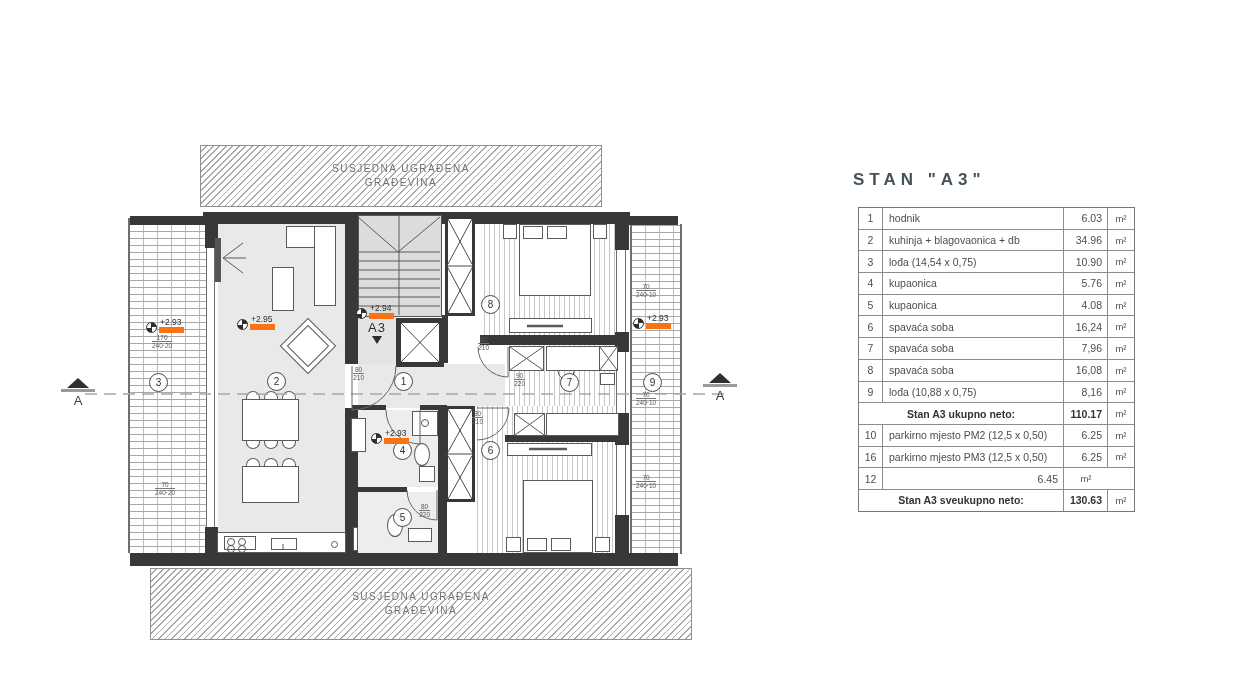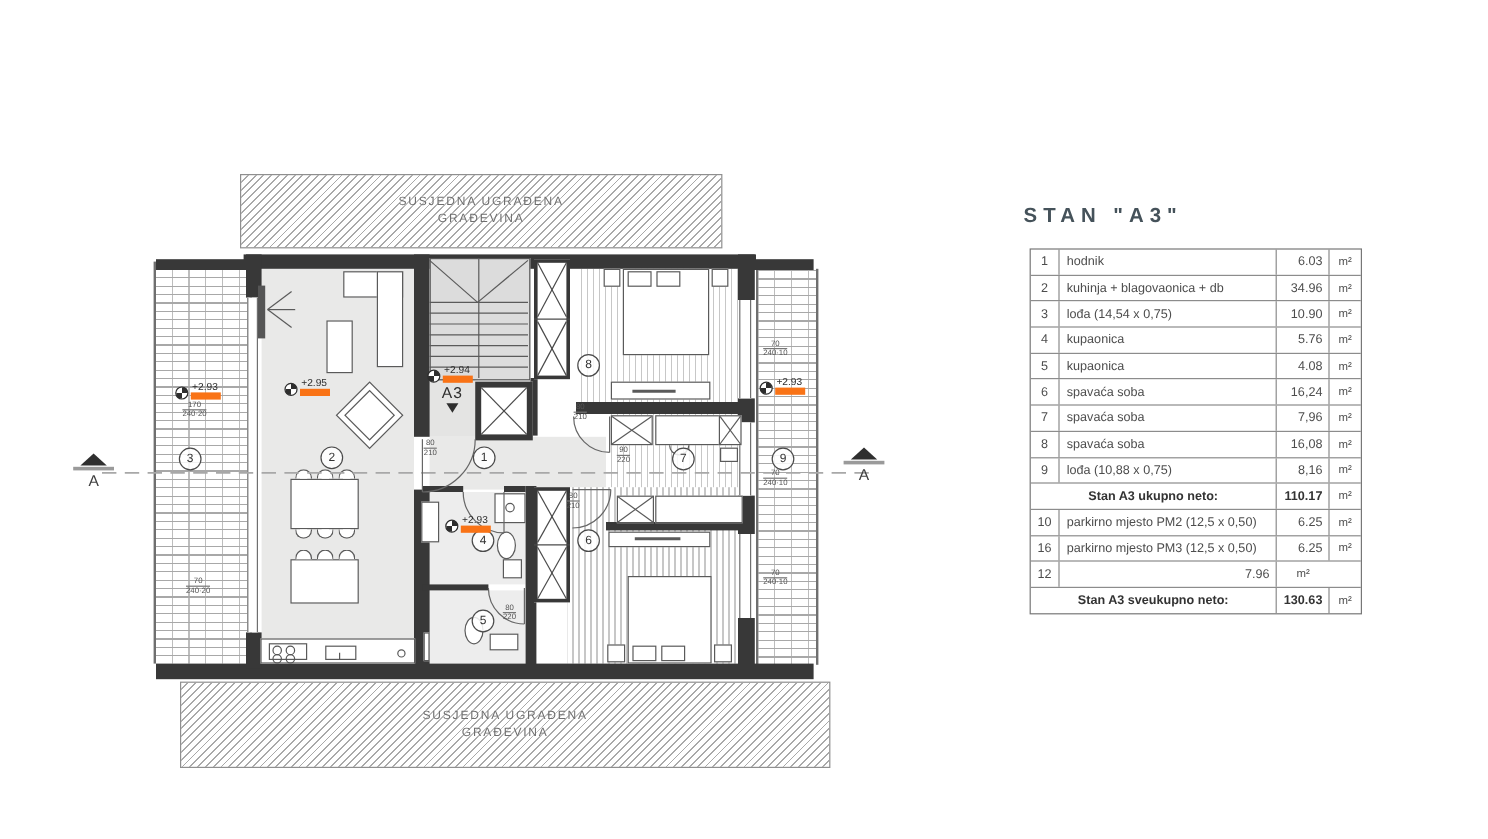--- a/index.html
+++ b/index.html
@@ -458,21 +458,21 @@
 
   <div class="trow">
     <span class="tc-no">16</span>
     <span class="tc-name">parkirno mjesto PM3 (12,5 x 0,50)</span>
     <span class="tc-val">6.25</span>
     <span class="tc-unit">m²</span>
   </div>
 
   <div class="trow">
     <span class="tc-no">12</span>
-    <span class="tc-val">7.96</span>
+    <span class="tc-val">6.45</span>
     <span class="tc-unit">m²</span>
   </div>
 
   <div class="trow total-row">
 
     <span class="tc-name">Stan A3 sveukupno neto:</span>
     <span class="tc-val">130.63</span>
     <span class="tc-unit">m²</span>
   </div>
 </div>

